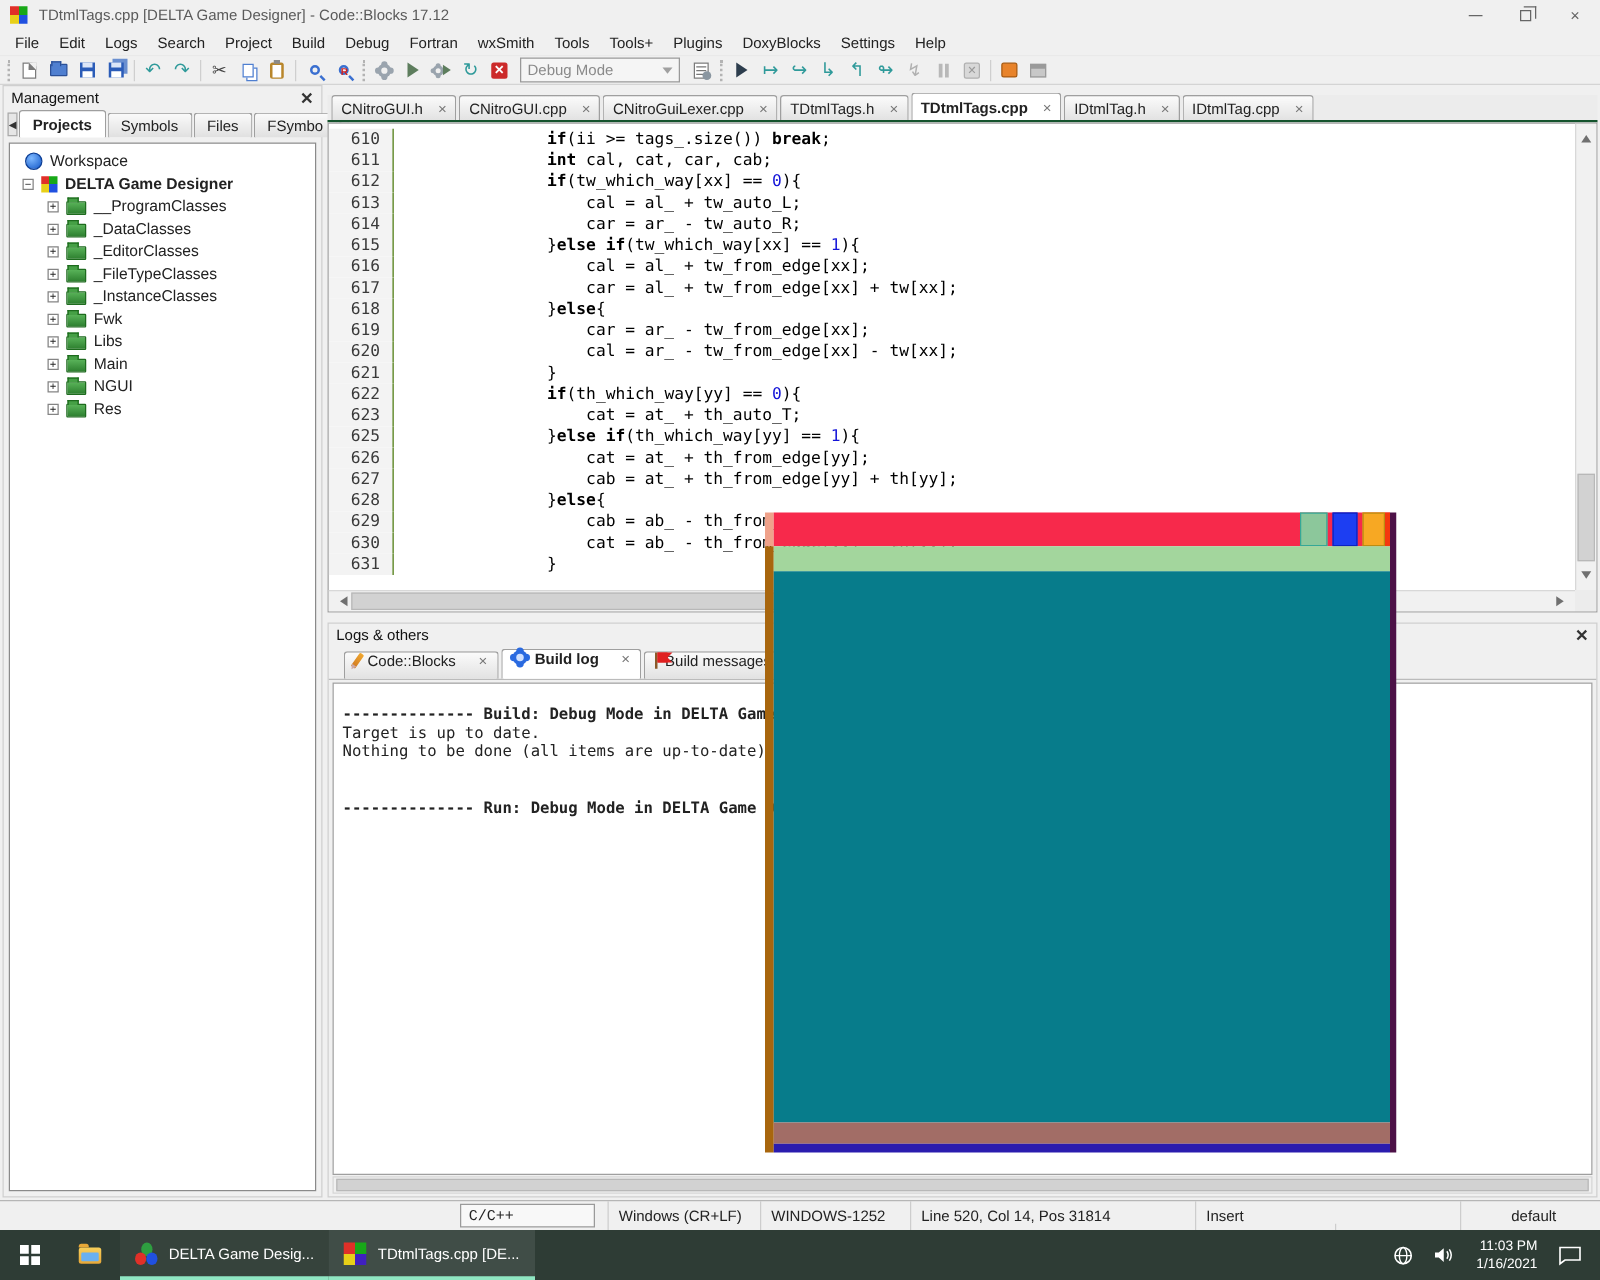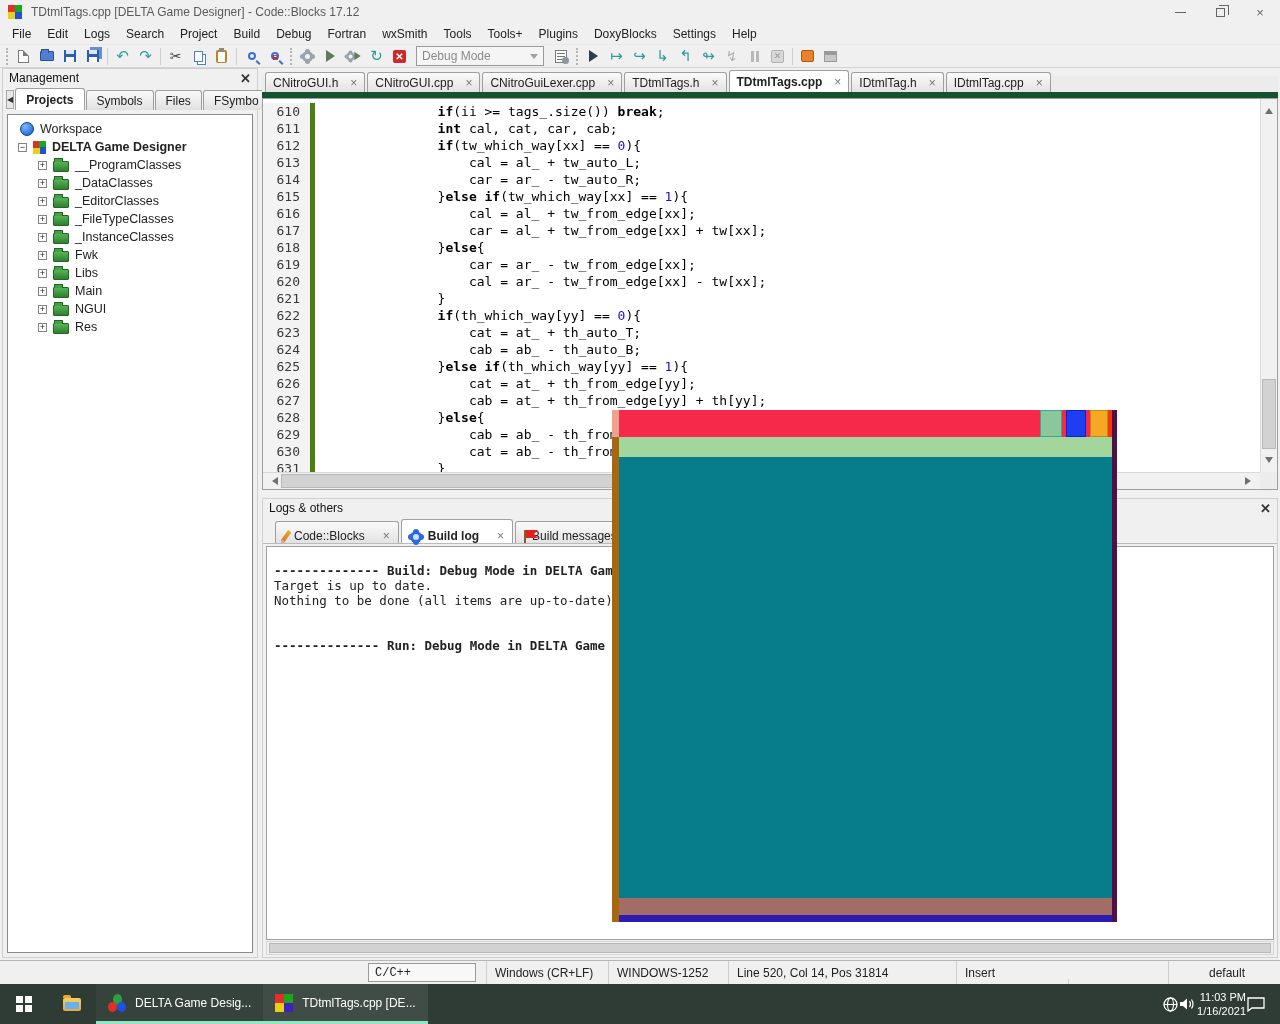--- a/index.html
+++ b/index.html
@@ -72,47 +72,47 @@
   .lvl0{padding-left:12px}.lvl1{padding-left:10px}.lvl2{padding-left:30px}
   .tree-row.boldlbl .tlabel{font-weight:bold}
   .expander{flex:none;width:9px;height:9px;border:1px solid #848484;background:#fff;font-size:9px;line-height:7px;text-align:center;margin-right:6px;color:#222}
   .ticon{flex:none;margin-right:6px}
   .t-workspace{width:14px;height:14px;border-radius:50%;background:radial-gradient(circle at 35% 30%,#7db8ff,#1257c8);border:1px solid #0d3f96}
   .t-project{width:13px;height:13px;background:conic-gradient(#18a818 0 90deg,#2050e0 90deg 180deg,#e8d018 180deg 270deg,#e03028 270deg 360deg)}
   .t-folder{width:16px;height:11px;background:linear-gradient(#58b258,#2e8030);border:1px solid #1e6b1e;border-radius:1px;position:relative;margin-top:2px}
   .t-folder:before{content:'';position:absolute;top:-4px;left:0;width:7px;height:3px;background:#46a046;border:1px solid #1e6b1e;border-bottom:none}
 
   
-  .editor-tabs{position:absolute;left:262px;top:76px;right:2px;height:22px;display:flex;align-items:flex-end;background:#ececec;border-bottom:6px solid #14532d;padding-left:3px;gap:2px}
+  .editor-tabs{position:absolute;left:262px;top:76px;right:2px;height:22px;display:flex;align-items:flex-end;background:#ececec;border-bottom:2px solid #14532d;padding-left:3px;gap:2px}
   .tab{display:flex;align-items:center;height:20px;padding:0 7px;background:linear-gradient(#fbfbfb,#e2e2e2);border:1px solid #9f9f9f;border-bottom:none;border-radius:3px 3px 0 0;font-size:12px}
   .tab.active{background:#fff;font-weight:bold;height:22px}
   .tab-close{margin-left:12px;color:#777;font-size:12px;font-weight:normal}
   .editor-body{position:absolute;left:262px;top:98px;right:2px;height:392px;background:#fff;border:1px solid #9f9f9f}
   .code-scroll{position:absolute;left:0;top:0;right:17px;bottom:17px;overflow:hidden;padding-top:4px}
   .code-line{display:flex;height:17px;line-height:17px;font-family:"DejaVu Sans Mono",monospace;font-size:13px}
-  .lnum{flex:none;width:52px;text-align:right;padding-right:10px;color:#3a3a3a;background:#f3f3f3;border-right:5px solid #4d7c0f}
+  .lnum{flex:none;width:52px;text-align:right;padding-right:10px;color:#3a3a3a;background:#f3f3f3;border-right:1px solid #4d7c0f}
   .ltext{white-space:pre;padding-left:13px;color:#000}
   .ltext b{font-weight:bold}
   .ltext .num{color:#1414d8}
   .gutterfill{position:absolute;left:0;top:0;width:52px;bottom:17px;background:#f3f3f3;border-right:1px solid #ddd;z-index:-1}
   .vscroll{position:absolute;right:0;top:0;width:17px;bottom:17px;background:#f1f1f1;border-left:1px solid #d8d8d8}
   .hscroll{position:absolute;left:0;bottom:0;right:17px;height:17px;background:#f1f1f1;border-top:1px solid #d8d8d8}
   .corner{position:absolute;right:0;bottom:0;width:17px;height:17px;background:#ececec}
   .sarr{position:absolute;width:0;height:0;border:4px solid transparent}
   .up{left:4px;top:5px;border-bottom:6px solid #707070}
   .down{left:4px;bottom:5px;border-top:6px solid #707070}
   .left{left:5px;top:4px;border-right:6px solid #707070}
   .right{right:5px;top:4px;border-left:6px solid #707070}
   .vthumb{position:absolute;left:1px;width:14px;background:#d2d2d2;border:1px solid #b8b8b8}
   .hthumb{position:absolute;top:1px;height:14px;background:#d2d2d2;border:1px solid #b8b8b8}
 
   
   .logs{position:absolute;left:262px;top:498px;right:2px;bottom:66px;background:#f0f0f0;border:1px solid #cfcfcf}
   .logs-tabs{height:27px;display:flex;align-items:flex-end;padding-left:12px;gap:2px;border-bottom:1px solid #bbb}
-  .ltab{display:flex;align-items:flex-end;gap:6px;height:22px;padding:0 8px;background:linear-gradient(#fbfbfb,#e2e2e2);border:1px solid #9f9f9f;border-bottom:none;border-radius:3px 3px 0 0;font-size:12px}
+  .ltab{display:flex;align-items:flex-start;gap:6px;height:22px;padding:0 8px;background:linear-gradient(#fbfbfb,#e2e2e2);border:1px solid #9f9f9f;border-bottom:none;border-radius:3px 3px 0 0;font-size:12px}
   .ltab.active{background:#fff;font-weight:bold;height:24px}
   .li-pencil{width:4px;height:13px;background:linear-gradient(#f0a830,#d07820);transform:rotate(35deg);border-radius:1px;position:relative}
   .li-pencil:after{content:'';position:absolute;left:0;bottom:-4px;border:2px solid transparent;border-top:4px solid #caa}
   .li-gear{width:12px;height:12px;border-radius:50%;background:#2a6ae0;box-shadow:0 -5px 0 -3px #2a6ae0,0 5px 0 -3px #2a6ae0,-5px 0 0 -3px #2a6ae0,5px 0 0 -3px #2a6ae0;position:relative}
   .li-gear:after{content:'';position:absolute;left:3px;top:3px;width:6px;height:6px;border-radius:50%;background:#cfe0ff}
   .li-flag{width:2px;height:13px;background:#8a5a2a;position:relative}
   .li-flag:after{content:'';position:absolute;left:2px;top:0;border-top:4px solid #e02020;border-bottom:4px solid #e02020;border-left:8px solid #e02020;border-right:4px solid transparent}
   .logs-content{position:absolute;left:3px;right:3px;top:47px;bottom:17px;background:#fff;border:1px solid #9f9f9f;padding:16px 0 0 7px;font-family:"DejaVu Sans Mono",monospace;font-size:12.5px;line-height:15px;overflow:hidden}
   .log-line{white-space:pre;height:15px}
   .log-line.b{font-weight:bold}
@@ -135,21 +135,21 @@
   .i-explorer{width:18px;height:13px;background:linear-gradient(#f8cf5a,#e8a838);border-radius:2px;position:relative}
   .i-explorer:before{content:'';position:absolute;top:-3px;left:0;width:8px;height:3px;background:#e8a838;border-radius:2px 2px 0 0}
   .i-explorer:after{content:'';position:absolute;left:2px;top:4px;right:2px;bottom:2px;background:#6ab0f0;border-radius:1px}
   .tb-app{display:flex;align-items:center;gap:9px;padding:0 12px;font-size:12px;flex:none;max-width:175px;border-bottom:3px solid transparent;white-space:nowrap;overflow:hidden}
   .tb-cb{width:18px;height:18px;flex:none;background:conic-gradient(#18a818 0 90deg,#4020c0 90deg 180deg,#e8d018 180deg 270deg,#e03028 270deg 360deg)}
   .tb-delta{width:18px;height:18px;flex:none;position:relative}
   .tb-delta i{position:absolute;border-radius:50%}
   .tb-delta .dg{width:9px;height:11px;left:5px;top:0;background:#2e9e40}
   .tb-delta .dr{width:9px;height:10px;left:0;bottom:0;background:#e03028}
   .tb-delta .db{width:9px;height:10px;right:0;bottom:0;background:#2050e0}
-  .tray{margin-left:auto;display:flex;align-items:center;padding-right:14px}
+  .tray{margin-left:auto;display:flex;align-items:center;gap:16px;padding-right:14px}
   .clock{text-align:right;font-size:11px;line-height:14px}
 
   
   .ow{position:absolute;left:612px;top:410px;width:505px;height:512px;display:flex;z-index:30}
   .ow-leftcol{width:7px;display:flex;flex-direction:column}
   .ow-corner{height:27px}
   .ow-leftborder{flex:1}
   .ow-main{flex:1;display:flex;flex-direction:column}
   .ow-titlebar{height:27px;display:flex;align-items:stretch;justify-content:flex-end}
   .ow-btn{margin:0;flex:none}
@@ -442,24 +442,20 @@
         </div>
         <div class="code-line">
           <span class="lnum">622</span>
           <span class="ltext">              <b>if</b>(th_which_way[yy] == <span class="num">0</span>){</span>
         </div>
         <div class="code-line">
           <span class="lnum">623</span>
           <span class="ltext">                  cat = at_ + th_auto_T;</span>
         </div>
         <div class="code-line">
-          <span class="lnum">624</span>
-          <span class="ltext">                  cab = ab_ - th_auto_B;</span>
-        </div>
-        <div class="code-line">
           <span class="lnum">625</span>
           <span class="ltext">              }<b>else</b> <b>if</b>(th_which_way[yy] == <span class="num">1</span>){</span>
         </div>
         <div class="code-line">
           <span class="lnum">626</span>
           <span class="ltext">                  cat = at_ + th_from_edge[yy];</span>
         </div>
         <div class="code-line">
           <span class="lnum">627</span>
           <span class="ltext">                  cab = at_ + th_from_edge[yy] + th[yy];</span>

